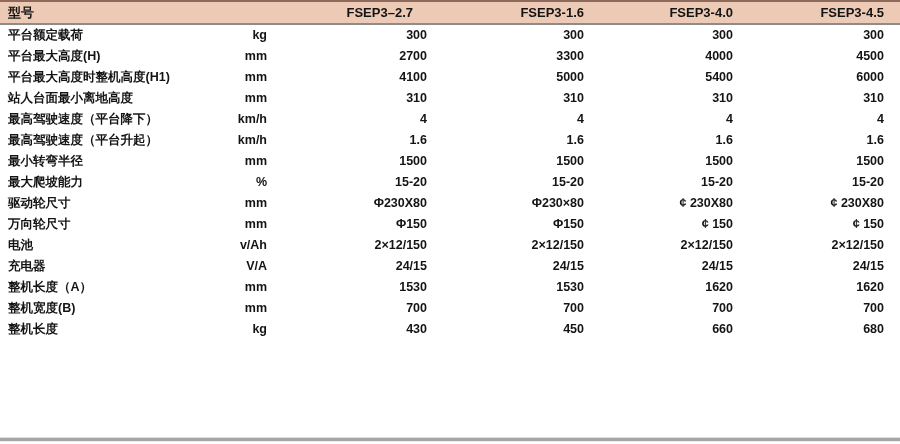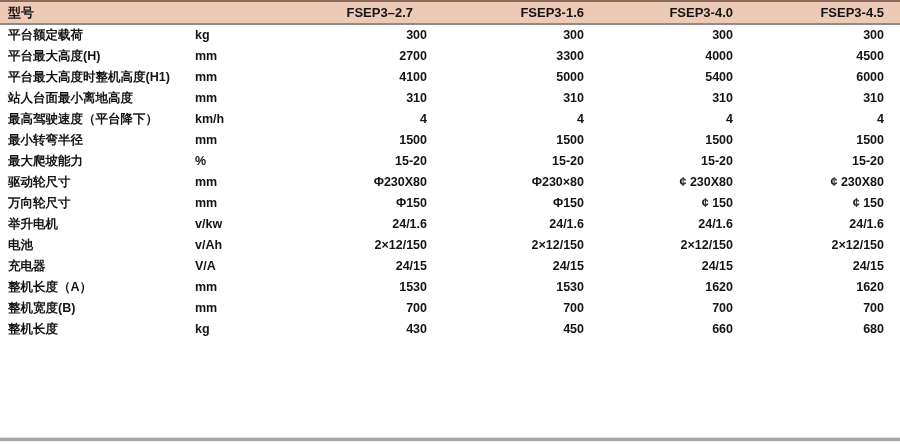--- a/index.html
+++ b/index.html
@@ -44,21 +44,21 @@
   tbody td {
     height: 21px;
     padding: 0;
     font-size: 12.5px;
     font-weight: 700;
     line-height: 21px;
     white-space: nowrap;
     overflow: hidden;
   }
   td.c-label { text-align: left; padding-left: 8px; }
-  td.c-unit  { text-align: left; }
+  td.c-unit  { text-align: right; }
   td.c-val   { text-align: right; padding-right: 16px; }
 
   .bottom-rule {
     position: absolute;
     left: 0;
     top: 437px;
     width: 900px;
     height: 3px;
     background: #a6a6a6;
     border-top: 1px solid #dedede;
@@ -123,20 +123,28 @@
   </tr>
         <tr>
     <td class="c-label">最高驾驶速度（平台降下）</td>
     <td class="c-unit">km/h</td>
     <td class="c-val">4</td>
     <td class="c-val">4</td>
     <td class="c-val">4</td>
     <td class="c-val">4</td>
   </tr>
         <tr>
+    <td class="c-label">最高驾驶速度（平台升起）</td>
+    <td class="c-unit">km/h</td>
+    <td class="c-val">1.6</td>
+    <td class="c-val">1.6</td>
+    <td class="c-val">1.6</td>
+    <td class="c-val">1.6</td>
+  </tr>
+        <tr>
     <td class="c-label">最小转弯半径</td>
     <td class="c-unit">mm</td>
     <td class="c-val">1500</td>
     <td class="c-val">1500</td>
     <td class="c-val">1500</td>
     <td class="c-val">1500</td>
   </tr>
         <tr>
     <td class="c-label">最大爬坡能力</td>
     <td class="c-unit">%</td>
@@ -153,28 +161,20 @@
     <td class="c-val">¢ 230X80</td>
     <td class="c-val">¢ 230X80</td>
   </tr>
         <tr>
     <td class="c-label">万向轮尺寸</td>
     <td class="c-unit">mm</td>
     <td class="c-val">Φ150</td>
     <td class="c-val">Φ150</td>
     <td class="c-val">¢ 150</td>
     <td class="c-val">¢ 150</td>
-  </tr>
-        <tr>
-    <td class="c-label">举升电机</td>
-    <td class="c-unit">v/kw</td>
-    <td class="c-val">24/1.6</td>
-    <td class="c-val">24/1.6</td>
-    <td class="c-val">24/1.6</td>
-    <td class="c-val">24/1.6</td>
   </tr>
         <tr>
     <td class="c-label">电池</td>
     <td class="c-unit">v/Ah</td>
     <td class="c-val">2×12/150</td>
     <td class="c-val">2×12/150</td>
     <td class="c-val">2×12/150</td>
     <td class="c-val">2×12/150</td>
   </tr>
         <tr>

